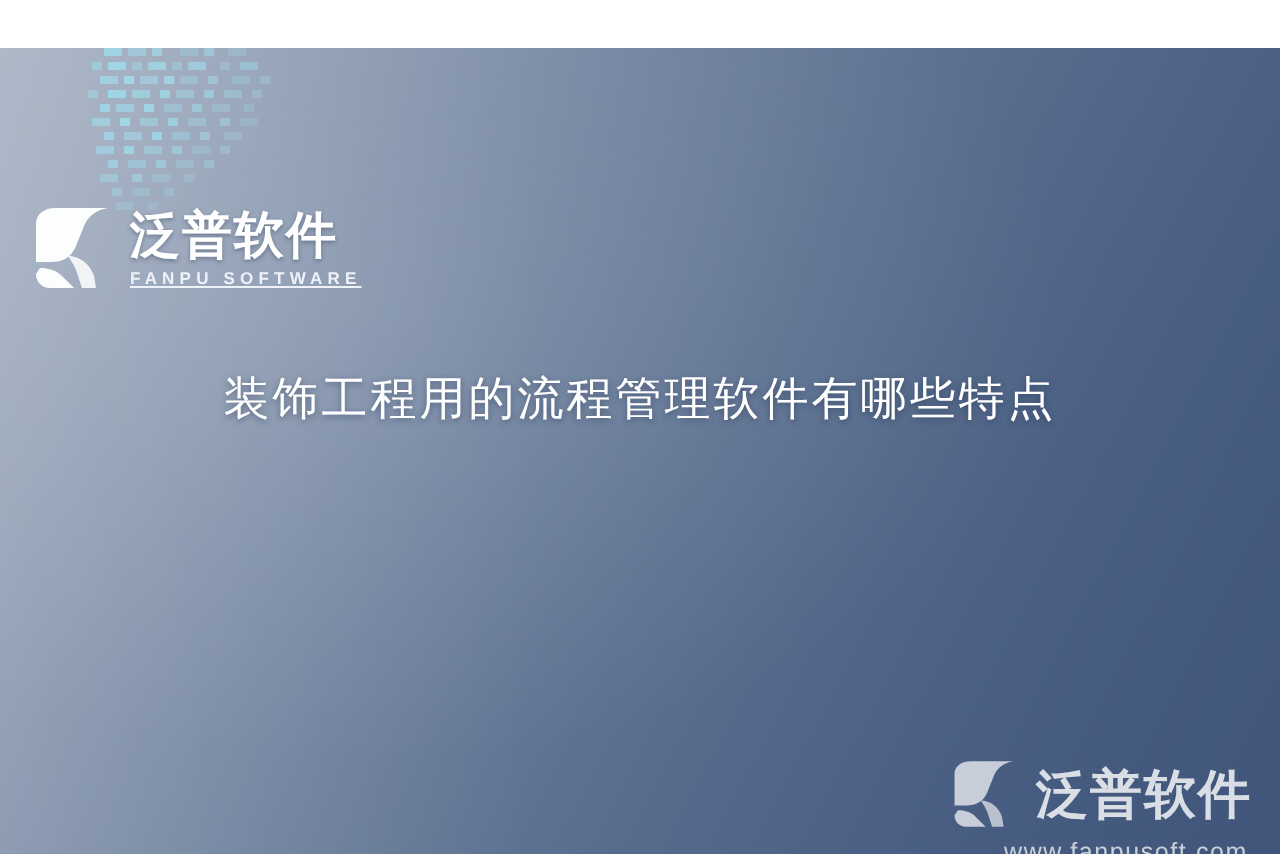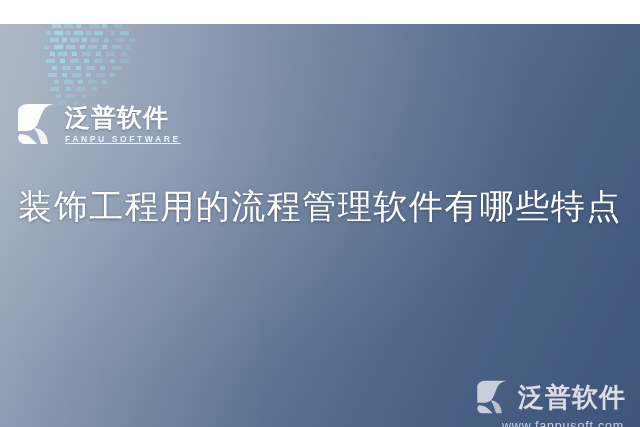--- a/index.html
+++ b/index.html
@@ -101,21 +101,21 @@
   }
 
   
   .headline {
     position: absolute;
     left: 0;
     right: 0;
     top: 160px;
     text-align: center;
     font-family: "DejaVu Sans", "Liberation Sans", sans-serif;
-    font-size: 34px;
+    font-size: 23px;
     font-weight: 400;
     color: #ffffff;
     letter-spacing: 1.5px;
     text-shadow: 0 1px 3px rgba(25,40,70,0.45);
     white-space: nowrap;
   }
 
   
   .watermark {
     position: absolute;

